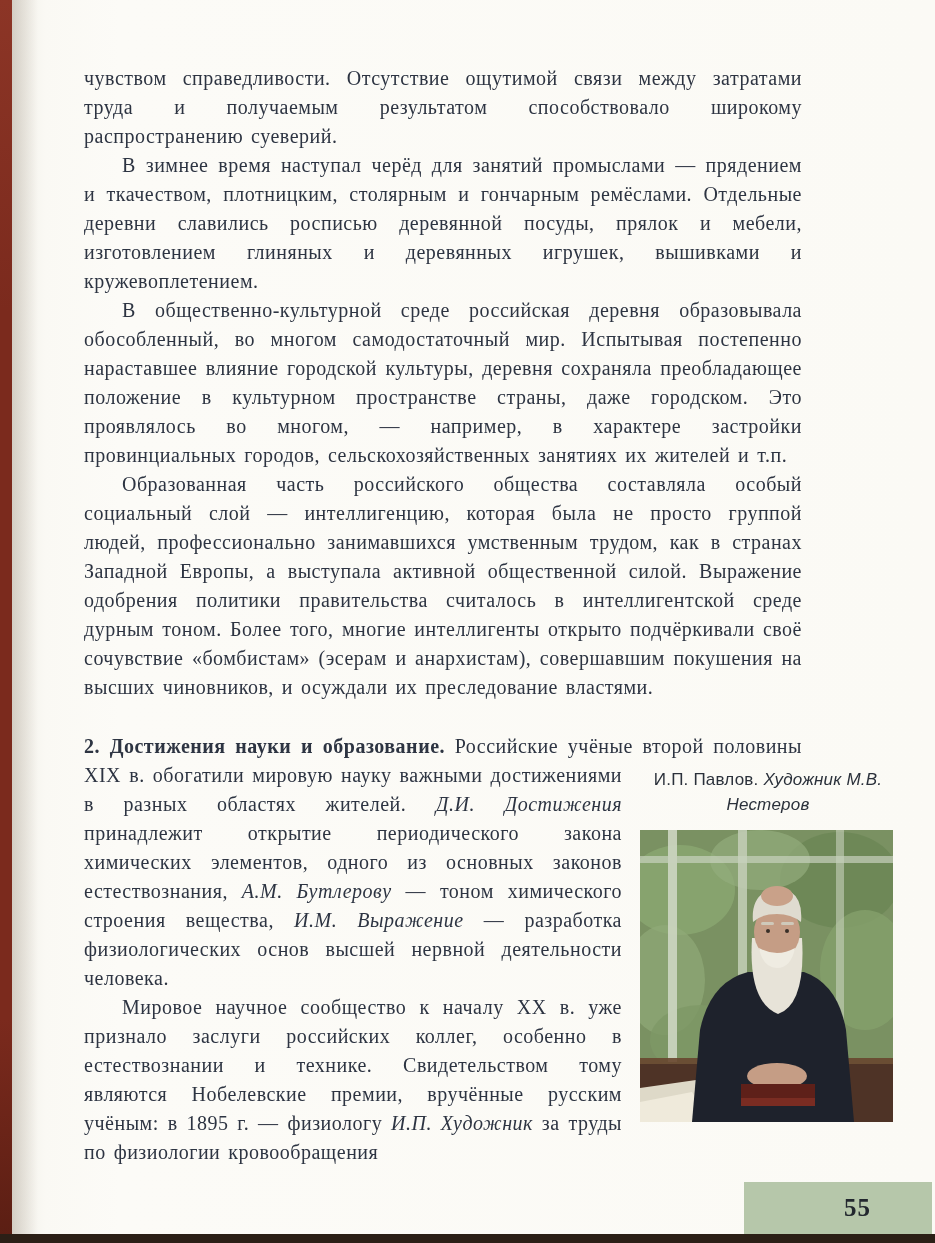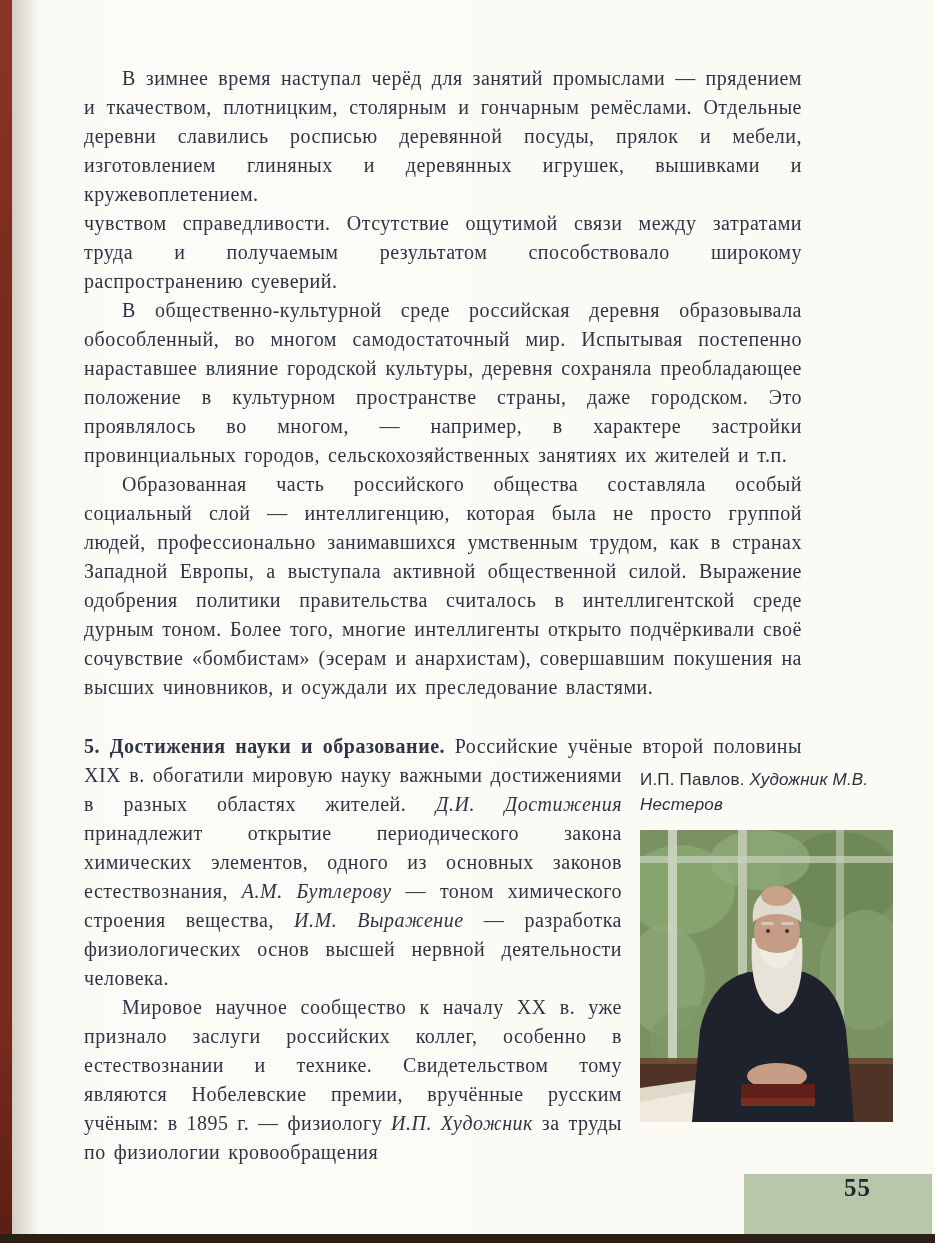--- a/index.html
+++ b/index.html
@@ -26,24 +26,24 @@
     z-index: 3;
   }
   .bottom-edge {
     position: absolute; left: 0; bottom: 0;
     width: 100%; height: 9px;
     background: #2b1f16;
     z-index: 5;
   }
   .page-band {
     position: absolute; right: 3px; bottom: 9px;
-    width: 188px; height: 60px;
+    width: 188px; height: 52px;
     background: #b6c7aa;
     z-index: 2;
-    display: flex; align-items: flex-start;
+    display: flex; align-items: center;
   }
   .page-num {
     font-family: "Liberation Serif", serif;
     font-size: 25px; font-weight: 600;
     color: #22272e;
     margin-left: 100px;
     letter-spacing: 1px;
   }
   .content {
     position: absolute; left: 84px; top: 64px; width: 718px;
@@ -63,39 +63,39 @@
     width: 256px;
     margin: 6px -94px 8px 18px;
   }
   .fig-caption {
     display: block;
     font-family: "Liberation Sans", sans-serif;
     font-size: 17px; line-height: 25px;
     letter-spacing: 0.2px; word-spacing: normal;
     color: #2b313b;
     margin-bottom: 13px;
-    text-align: left; text-indent: 0;
+    text-align: center; text-indent: 0;
   }
   .fig-caption i { font-style: italic; }
   .portrait { display: block; width: 253px; height: 292px; }
 </style>
 </head>
 <body>
 
 <div class="page">
 
   <div class="content">
 
+    <p class="body-text">чувством справедливости. Отсутствие ощутимой связи между затратами труда и получаемым результатом способствовало широкому распространению суеверий.</p>
     <p class="body-text indent">В зимнее время наступал черёд для занятий промыслами — прядением и ткачеством, плотницким, столярным и гончарным ремёслами. Отдельные деревни славились росписью деревянной посуды, прялок и мебели, изготовлением глиняных и деревянных игрушек, вышивками и кружевоплетением.</p>
-    <p class="body-text">чувством справедливости. Отсутствие ощутимой связи между затратами труда и получаемым результатом способствовало широкому распространению суеверий.</p>
     <p class="body-text indent">В общественно-культурной среде российская деревня образовывала обособленный, во многом самодостаточный мир. Испытывая постепенно нараставшее влияние городской культуры, деревня сохраняла преобладающее положение в культурном пространстве страны, даже городском. Это проявлялось во многом, — например, в характере застройки провинциальных городов, сельскохозяйственных занятиях их жителей и т.п.</p>
     <p class="body-text indent">Образованная часть российского общества составляла особый социальный слой — интеллигенцию, которая была не просто группой людей, профессионально занимавшихся умственным трудом, как в странах Западной Европы, а выступала активной общественной силой. Выражение одобрения политики правительства считалось в интеллигентской среде дурным тоном. Более того, многие интеллигенты открыто подчёркивали своё сочувствие «бомбистам» (эсерам и анархистам), совершавшим покушения на высших чиновников, и осуждали их преследование властями.</p>
 
     <div class="science">
-      <p class="body-text"><b class="section-head">5. Достижения науки и образование.</b><span> Российские учёные второй половины XIX в. обогатили мировую науку важными достижениями</span>
+      <p class="body-text"><b class="section-head">2. Достижения науки и образование.</b><span> Российские учёные второй половины XIX в. обогатили мировую науку важными достижениями</span>
         <span class="figure-float">
           <span class="fig-caption"><span>И.П. Павлов. </span><i>Художник М.В. Нестеров</i></span>
           <svg class="portrait" viewBox="0 0 253 292" xmlns="http://www.w3.org/2000/svg">
             <rect width="253" height="292" fill="#7a9162"></rect>
             <ellipse cx="40" cy="60" rx="55" ry="45" fill="#8ba872" opacity="0.8"></ellipse>
             <ellipse cx="200" cy="50" rx="60" ry="48" fill="#6d8757" opacity="0.9"></ellipse>
             <ellipse cx="120" cy="30" rx="50" ry="30" fill="#93ad7c" opacity="0.7"></ellipse>
             <ellipse cx="225" cy="140" rx="45" ry="60" fill="#85a06c" opacity="0.8"></ellipse>
             <ellipse cx="25" cy="150" rx="40" ry="55" fill="#90aa78" opacity="0.7"></ellipse>
             <ellipse cx="60" cy="210" rx="50" ry="35" fill="#7e9866" opacity="0.8"></ellipse>

